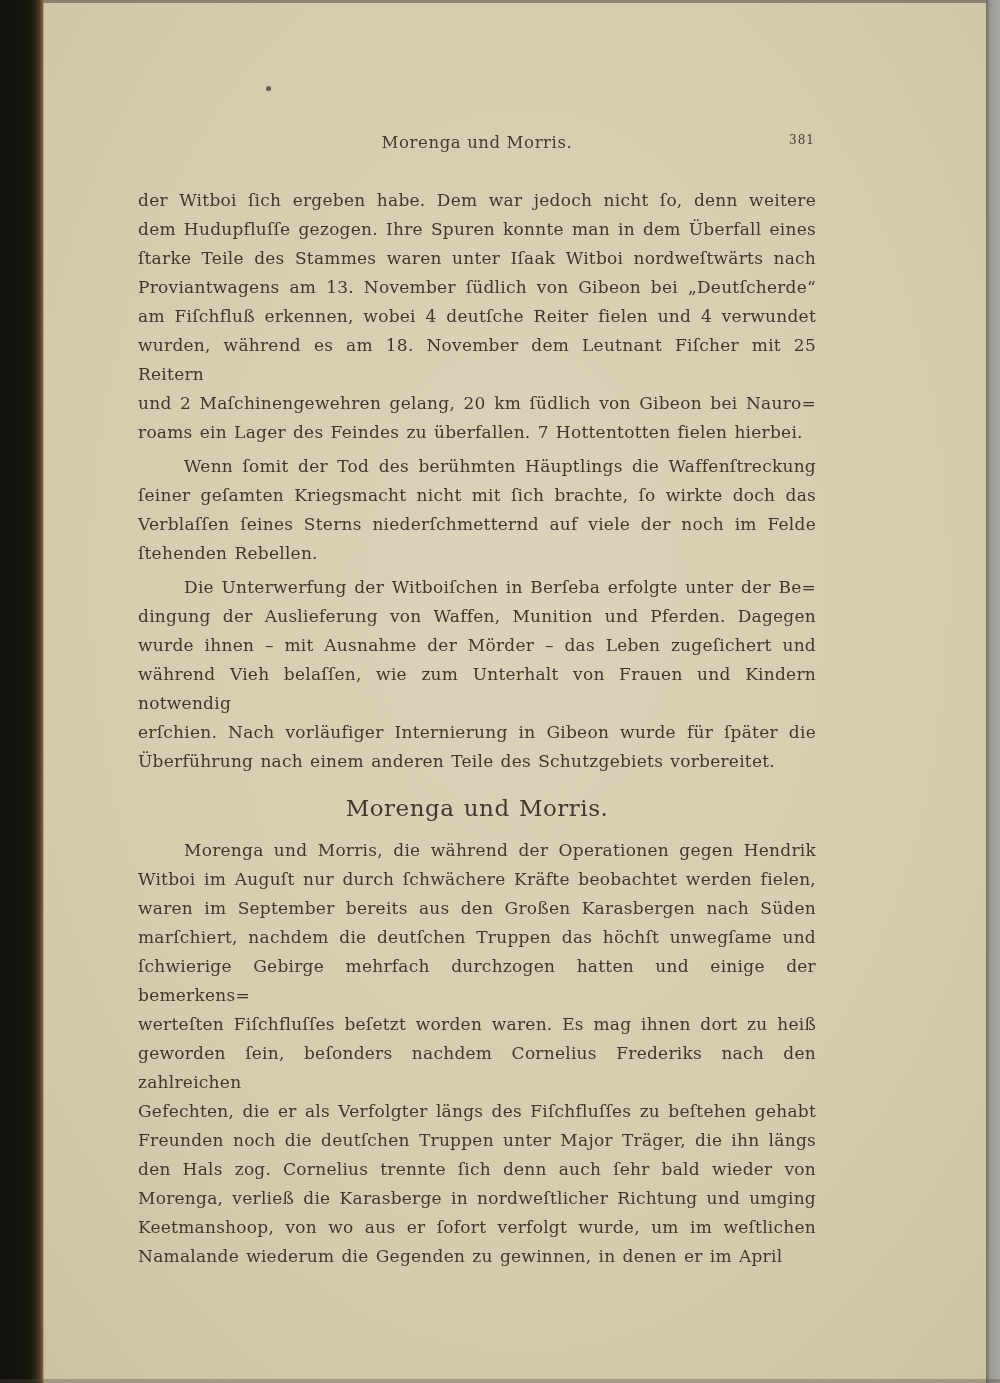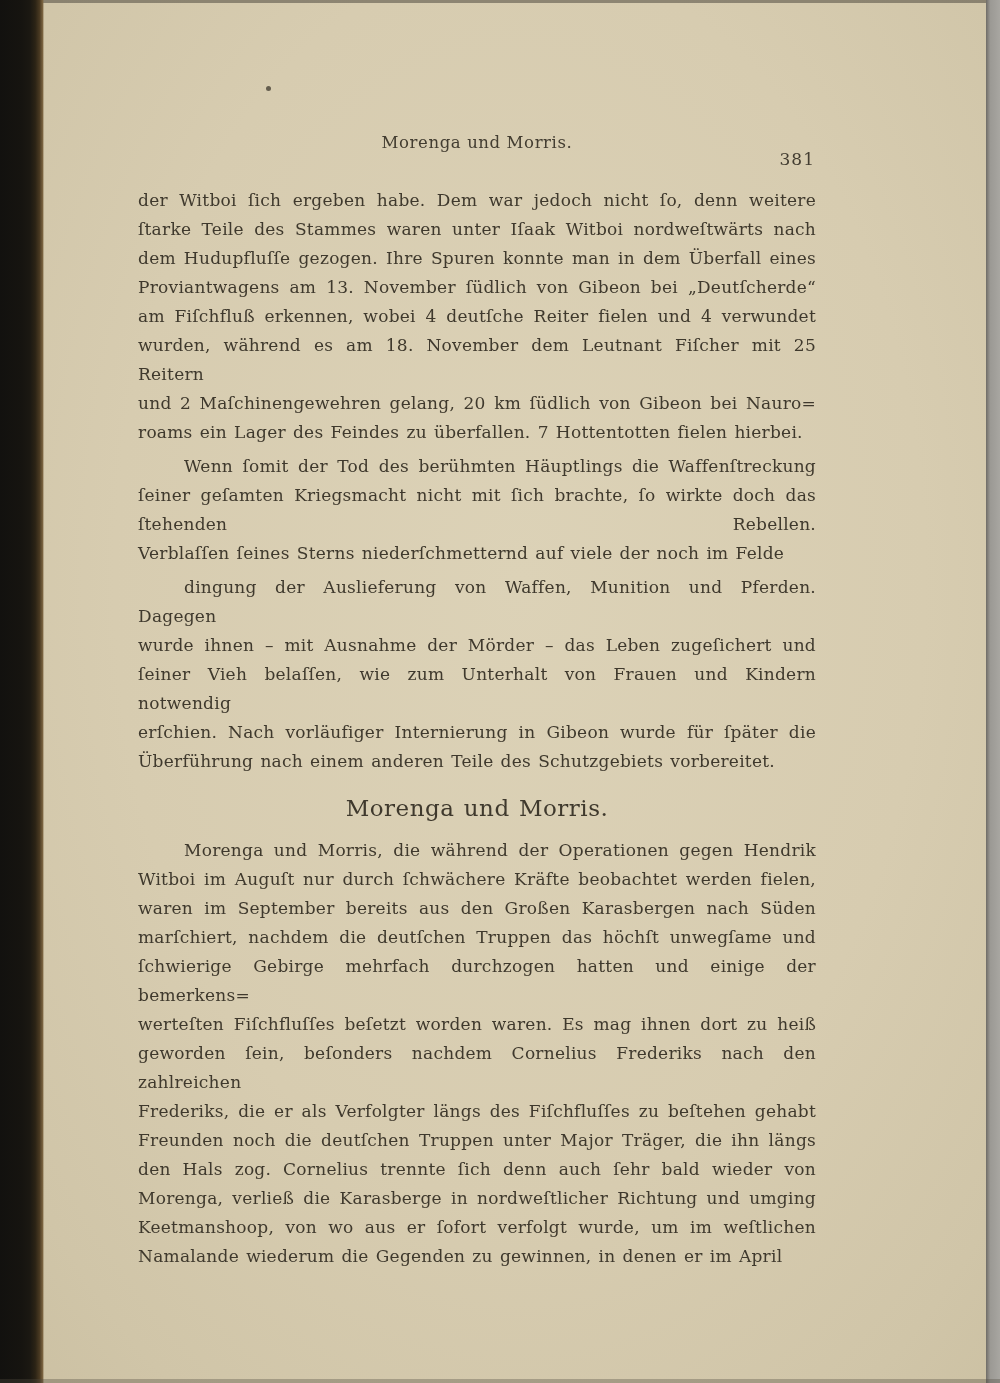--- a/index.html
+++ b/index.html
@@ -33,21 +33,21 @@
   }
   .header-row {
     position:absolute; top:133px; left:133px; width:688px; height:24px;
     color:#433d31;
   }
   .running-title {
     position:absolute; left:0; right:0; text-align:center;
     font-size:16.5px; letter-spacing:0.6px;
   }
   .page-number {
-    position:absolute; right:6px; top:16px; font-size:17px; letter-spacing:1px;
+    position:absolute; right:6px; top:0; font-size:12px; letter-spacing:1px;
   }
   .body-text {
     position:absolute; top:181px; left:133px; width:688px;
     font-size:17px; line-height:29px; color:#3f392d;
     letter-spacing:0.25px; word-spacing:1.5px;
   }
   .para { margin:5px; }
   .para .line {
     text-align:justify; text-align-last:justify;
     white-space:normal;
@@ -71,53 +71,54 @@
   <div class="scan-speck"></div>
 
   <div class="header-row">
     <div class="running-title">Morenga und Morris.</div>
     <div class="page-number">381</div>
   </div>
 
   <div class="body-text">
     <div class="para">
         <div class="line">der Witboi ſich ergeben habe.  Dem war jedoch nicht ſo, denn weitere</div>
+        <div class="line">dem Hudupfluſſe gezogen. Ihre Spuren konnte man in dem Überfall eines</div>
         <div class="line">ſtarke Teile des Stammes waren unter Iſaak Witboi nordweſtwärts nach</div>
-        <div class="line">dem Hudupfluſſe gezogen. Ihre Spuren konnte man in dem Überfall eines</div>
         <div class="line">Proviantwagens am 13. November ſüdlich von Gibeon bei „Deutſcherde“</div>
         <div class="line">am Fiſchfluß erkennen, wobei 4 deutſche Reiter fielen und 4 verwundet</div>
         <div class="line">wurden, während es am 18. November dem Leutnant Fiſcher mit 25 Reitern</div>
         <div class="line">und 2 Maſchinengewehren gelang, 20 km ſüdlich von Gibeon bei Nauro=</div>
         <div class="line">roams ein Lager des Feindes zu überfallen. 7 Hottentotten fielen hierbei.</div>
       </div>
     <div class="para indent">
         <div class="line">Wenn ſomit der Tod des berühmten Häuptlings die Waffenſtreckung</div>
         <div class="line">ſeiner geſamten Kriegsmacht nicht mit ſich brachte, ſo wirkte doch das</div>
+        <div class="line">Verblaſſen ſeines Sterns niederſchmetternd auf viele der noch im Felde</div>
         <div class="line">ſtehenden Rebellen.</div>
-        <div class="line">Verblaſſen ſeines Sterns niederſchmetternd auf viele der noch im Felde</div>
       </div>
     <div class="para indent">
+        <div class="line">Die Unterwerfung der Witboiſchen in Berſeba erfolgte unter der Be=</div>
         <div class="line">dingung der Auslieferung von Waffen, Munition und Pferden.  Dagegen</div>
         <div class="line">wurde ihnen – mit Ausnahme der Mörder – das Leben zugeſichert und</div>
-        <div class="line">ſeiner Vieh belaſſen, wie zum Unterhalt von Frauen und Kindern notwendig</div>
+        <div class="line">während Vieh belaſſen, wie zum Unterhalt von Frauen und Kindern notwendig</div>
         <div class="line">erſchien.  Nach vorläufiger Internierung in Gibeon wurde für ſpäter die</div>
         <div class="line">Überführung nach einem anderen Teile des Schutzgebiets vorbereitet.</div>
       </div>
 
     <h2 class="section-heading">Morenga und Morris.</h2>
 
     <div class="para indent">
         <div class="line">Morenga und Morris, die während der Operationen gegen Hendrik</div>
         <div class="line">Witboi im Auguſt nur durch ſchwächere Kräfte beobachtet werden fielen,</div>
         <div class="line">waren im September bereits aus den Großen Karasbergen nach Süden</div>
         <div class="line">marſchiert, nachdem die deutſchen Truppen das höchſt unwegſame und</div>
         <div class="line">ſchwierige Gebirge mehrfach durchzogen hatten und einige der bemerkens=</div>
         <div class="line">werteſten Fiſchfluſſes beſetzt worden waren.  Es mag ihnen dort zu heiß</div>
         <div class="line">geworden ſein, beſonders nachdem Cornelius Frederiks nach den zahlreichen</div>
-        <div class="line">Frederiks, die er als Verfolgter längs des Fiſchfluſſes zu beſtehen gehabt</div>
+        <div class="line">Gefechten, die er als Verfolgter längs des Fiſchfluſſes zu beſtehen gehabt</div>
         <div class="line">Freunden noch die deutſchen Truppen unter Major Träger, die ihn längs</div>
         <div class="line">den Hals zog.  Cornelius trennte ſich denn auch ſehr bald wieder von</div>
         <div class="line">Morenga, verließ die Karasberge in nordweſtlicher Richtung und umging</div>
         <div class="line">Keetmanshoop, von wo aus er ſofort verfolgt wurde, um im weſtlichen</div>
         <div class="line">Namalande wiederum die Gegenden zu gewinnen, in denen er im April</div>
       </div>
   </div>
 </div>
 
 </body></html>

